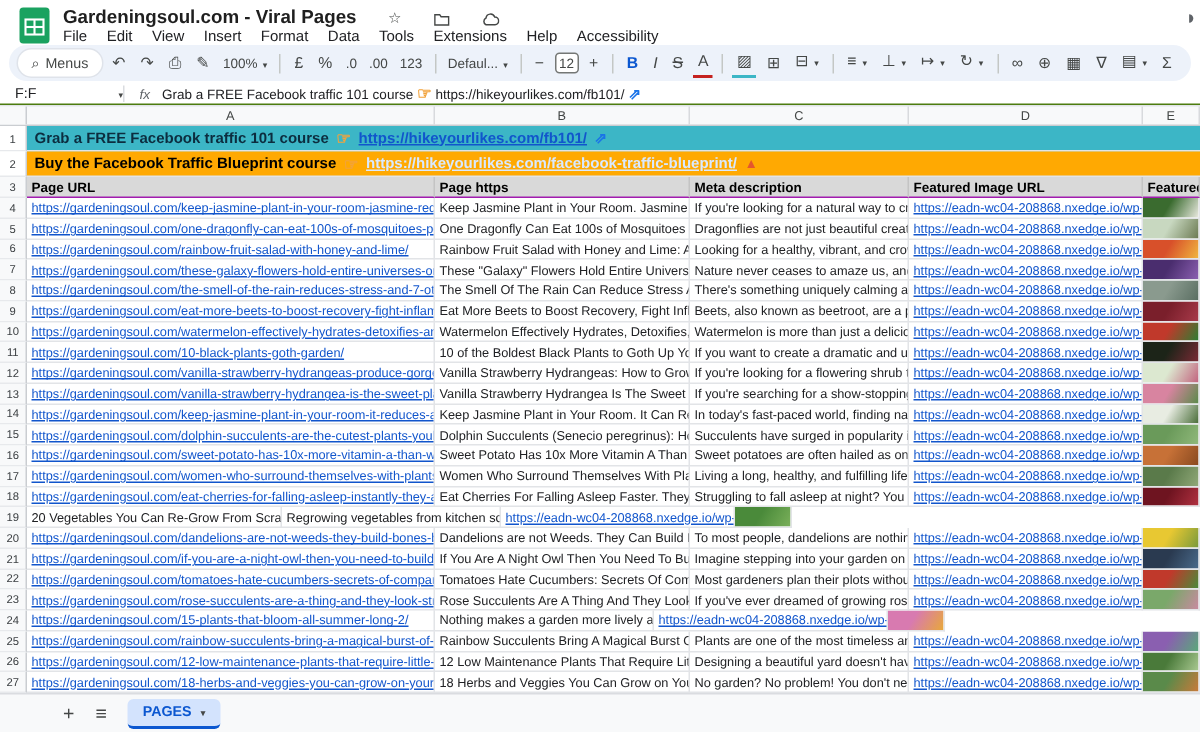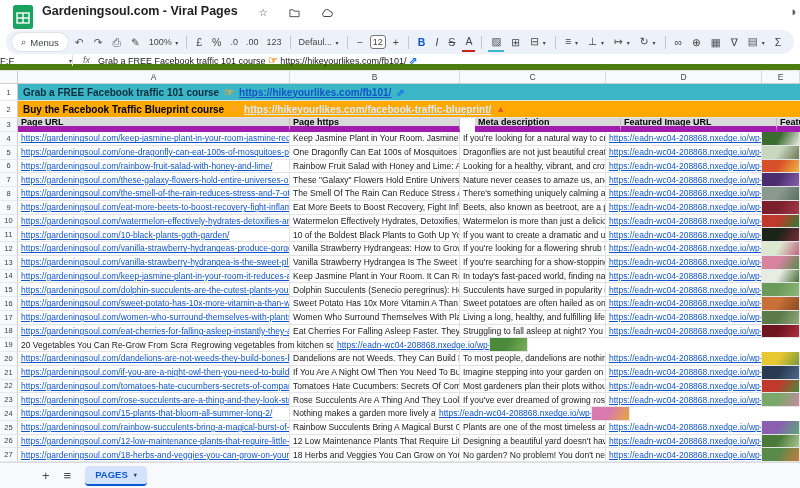--- a/index.html
+++ b/index.html
@@ -24,22 +24,22 @@
 .tb-ic{font-size:10.5px;color:#444746;padding:0 3px;line-height:18px;white-space:nowrap}
 .tb-txt{font-size:9px;color:#444746;padding:0 2px;white-space:nowrap}
 .caret{font-size:6px;color:#444746;margin-left:1px}
 .tb-sep{width:1px;height:13px;background:#c4c7c5;margin:0 2px;flex:0 0 auto}
 .fs-box{width:16px;height:14px;border:1px solid #747775;border-radius:3px;font-size:9px;
   display:flex;align-items:center;justify-content:center;color:#444746;background:#fff}
 .u-red{border-bottom:2px solid #c5221f}
 .u-teal{border-bottom:2px solid #3cb6c6}
 .strike{text-decoration:line-through}
 
-.formula-bar{height:14px;display:flex;align-items:center;border-bottom:6px solid #4d7c0f;
-  padding-left:0;font-size:9.5px}
+.formula-bar{height:14px;display:flex;align-items:center;border-bottom:1px solid #4d7c0f;
+  padding-left:10px;font-size:9.5px}
 .name-box{width:72px;display:flex;align-items:center;justify-content:space-between;color:#202124}
 .fx{font-style:italic;color:#5f6368;font-size:9px;margin:0 8px 0 10px}
 .fb-sep{width:1px;height:11px;background:#dadce0}
 .fb-content{white-space:nowrap;overflow:hidden;font-size:9px}
 
 .col-headers{height:14px;display:flex;background:#f8f9fa;border-bottom:1px solid #cacdd1;border-top:1px solid #e0e3e7}
 .corner{width:18px;height:100%;border-right:1px solid #cacdd1;background:#f8f9fa;flex:0 0 auto}
 .col-letter{height:100%;border-right:1px solid #d8dadd;font-size:8.5px;color:#444746;
   display:flex;align-items:center;justify-content:center;flex:0 0 auto}
 
@@ -48,21 +48,21 @@
 .gutter{width:18px;flex:0 0 auto;background:#f8f9fa;border-right:1px solid #cacdd1;
   border-bottom:1px solid #e7e9ec;font-size:7.5px;color:#3c4043;display:flex;
   align-items:center;justify-content:center}
 .cell{flex:0 0 auto;border-right:1px solid #e2e4e7;border-bottom:1px solid #e2e4e7;
   font-size:8.5px;padding:0 0 0 3px;white-space:nowrap;overflow:hidden;display:flex;align-items:center}
 .cell.linkcell{color:#1155cc;text-decoration:underline}
 .band{flex:1;display:flex;align-items:center;gap:5px;padding-left:5px;white-space:nowrap;
   overflow:hidden;border-bottom:1px solid #e2e4e7}
 .band .b-text{font-weight:bold;font-size:10px}
 .band .b-link{font-weight:bold;font-size:10px;text-decoration:underline}
-.hdr .cell{background:#d9d9d9;font-weight:bold;font-size:9px;color:#000;border-right:1px solid #c4c4c4;border-bottom:6px solid #a21caf}
+.hdr .cell{background:#d9d9d9;font-weight:bold;font-size:9px;color:#000;border-right:1px solid #c4c4c4;border-bottom:1px solid #a21caf}
 .thumb{width:100%;height:100%;padding:0}
 .thumb-img{width:100%;height:100%}
 
 .footer{height:26px;background:#f8f9fa;border-top:1px solid #dadce0;display:flex;
   align-items:center;padding-left:42px;gap:14px}
 .ft-ic{font-size:13px;color:#444746}
 .sheet-tab{height:20px;background:#d3e3fd;border-radius:4px;display:flex;align-items:center;
   gap:5px;padding:0 10px;font-size:9.5px;font-weight:bold;color:#0b57d0;border-bottom:2px solid #0b57d0}
 .pointer-ic{color:#f2a33c;font-size:11px;font-weight:bold}
 .chartup-ic{color:#1a73e8;font-size:10px;font-weight:bold}
@@ -82,20 +82,32 @@
     <div class="title-row">
       <span class="doc-title">Gardeningsoul.com - Viral Pages</span>
       <span class="title-ic">☆</span>
       <svg class="title-ic" width="11" height="10" viewBox="0 0 24 20">
           <path d="M2 3h7l2 3h11v12H2z" fill="none" stroke="#444746" stroke-width="2"></path>
         </svg>
       <svg class="title-ic" width="12" height="10" viewBox="0 0 24 18">
           <path d="M6 16a5 5 0 010-9 6 6 0 0111.6-1.2A4.5 4.5 0 0118 16H6z" fill="none" stroke="#444746" stroke-width="2"></path>
         </svg>
     </div>
+    <div class="menu-bar">
+        <span class="menu-item">File</span>
+        <span class="menu-item">Edit</span>
+        <span class="menu-item">View</span>
+        <span class="menu-item">Insert</span>
+        <span class="menu-item">Format</span>
+        <span class="menu-item">Data</span>
+        <span class="menu-item">Tools</span>
+        <span class="menu-item">Extensions</span>
+        <span class="menu-item">Help</span>
+        <span class="menu-item">Accessibility</span>
+      </div>
   </div>
   <span class="clock-ic">◗</span>
 </div>
 
 <div class="toolbar-band">
   <div class="toolbar">
     <div class="tb-pill">
       <span>⌕</span>
       <span>Menus</span>
     </div>
@@ -183,21 +195,21 @@
       <span class="pointer-ic">☞</span>
       <span class="b-link" id="promo2-link" style="color: rgb(217, 233, 255); text-decoration: underline;">https://hikeyourlikes.com/facebook-traffic-blueprint/</span>
       <span class="fire-ic">▲</span>
     </div>
   </div>
 
   <div class="row hdr" style="height:14px" id="header-row">
     <div class="gutter">3</div>
   <div class="cell" style="width: 272px;">Page URL</div>
       <div class="cell" style="width: 170px;">Page https</div>
-      <div class="cell" style="width: 146px; margin-left: 15px;">Meta description</div>
+      <div class="cell" style="width: 146px;">Meta description</div>
       <div class="cell" style="width: 156px;">Featured Image URL</div>
       <div class="cell" style="width: 38px;">Featured Image</div>
     </div>
 
   <div id="rows">
       <div class="row" style="height: 13.75px;">
         <div class="gutter">4</div>
         <div class="cell linkcell" style="width: 272px;">https://gardeningsoul.com/keep-jasmine-plant-in-your-room-jasmine-reduces-anxiety-p</div>
         <div class="cell" style="width: 170px;">Keep Jasmine Plant in Your Room. Jasmine Can Redu</div>
         <div class="cell" style="width: 146px;">If you're looking for a natural way to create a c</div>

